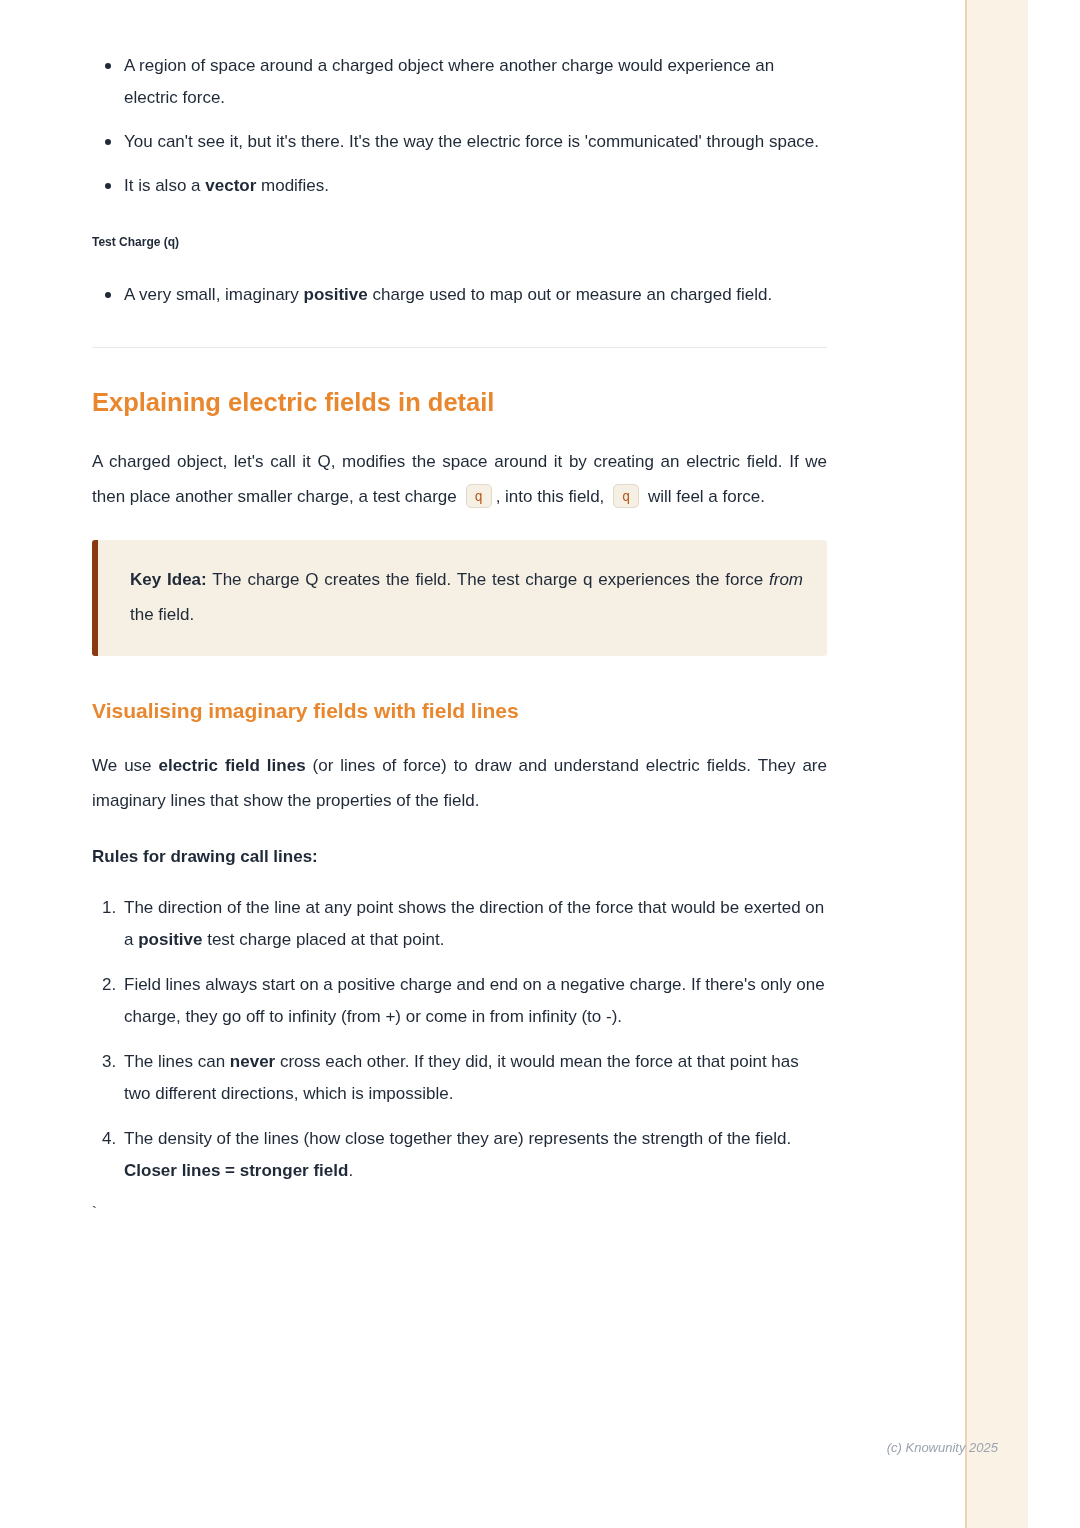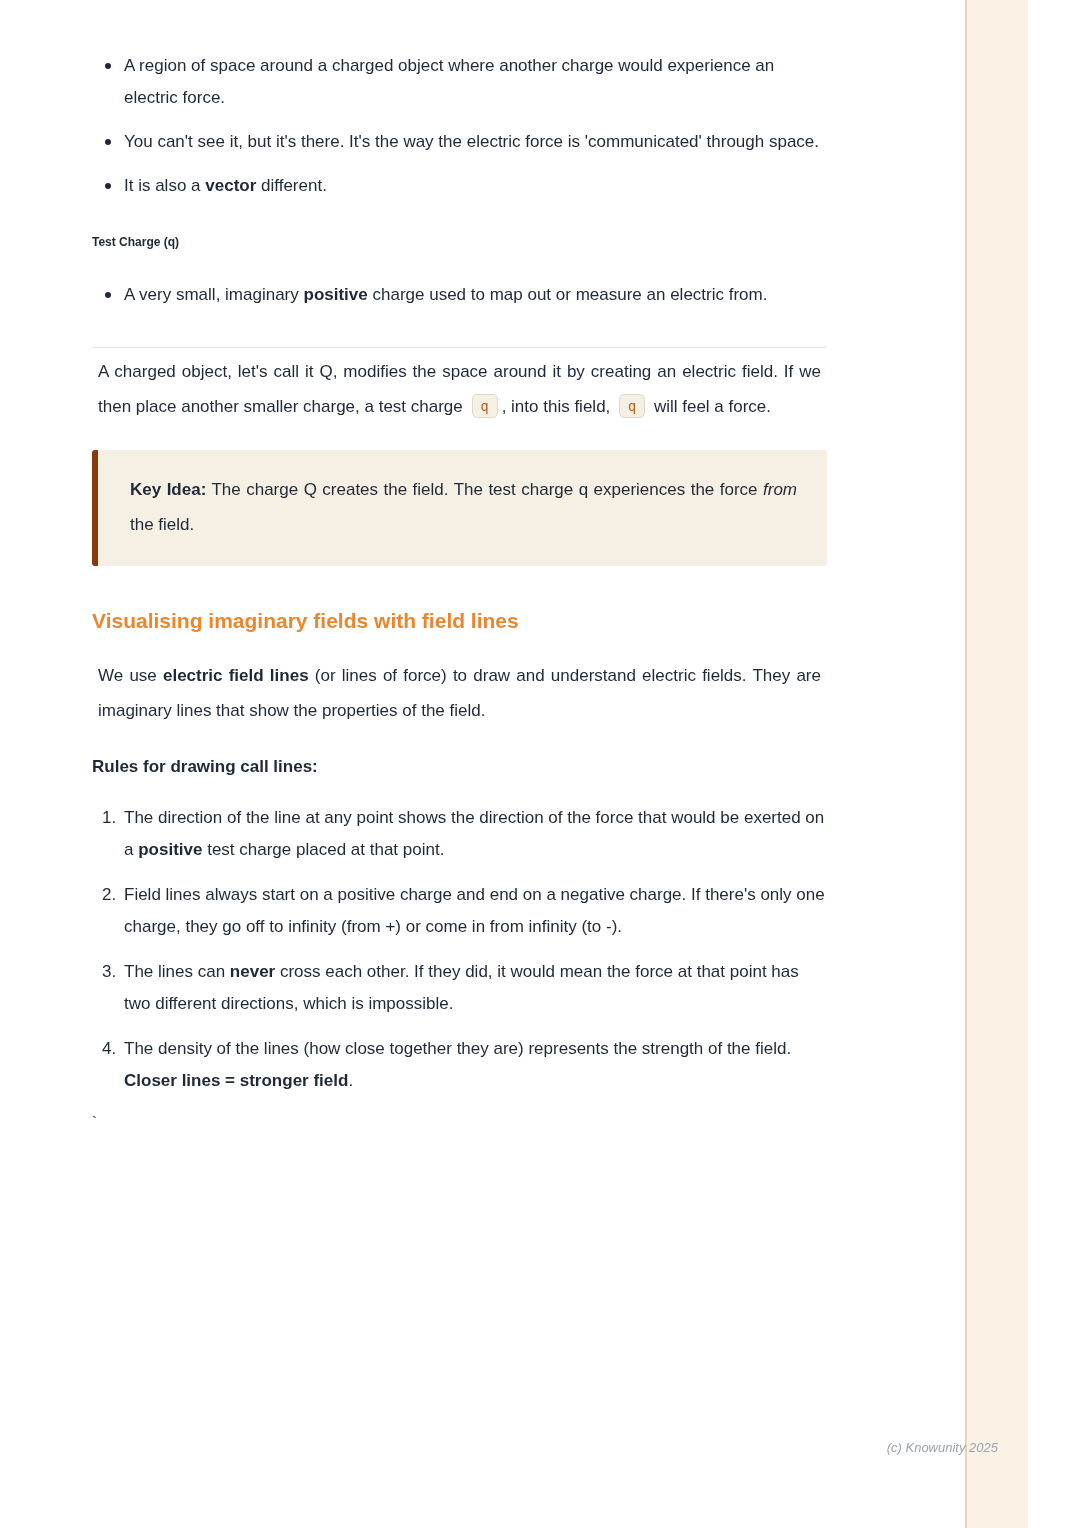--- a/index.html
+++ b/index.html
@@ -32,25 +32,25 @@
   ul.bullets{list-style:none;margin:0;padding:0;}
   ul.bullets>li{position:relative;padding-left:32px;margin-bottom:12px;}
   ul.bullets>li::before{
     content:"";position:absolute;left:13px;top:13px;width:6px;height:6px;
     border-radius:50%;background:var(--text);
   }
 
   h3.sub{font-size:12px;font-weight:700;margin:27px 0 24px;line-height:26px;}
   hr.divider{border:none;border-top:1px solid var(--divider);margin:36px 0 0;}
   h1.main{color:var(--accent);font-size:25.5px;font-weight:700;margin:36px 0 24px;line-height:36px;}
-  p.para{margin:6px;line-height:35px;text-align:justify;}
+  p.para{margin:0;line-height:35px;text-align:justify;}
   .callout{
     margin-top:26px;background:var(--callout_bg);
     border-left:6px solid var(--callout_border);border-radius:3px;
-    padding:22px 30px 24px 32px;
+    padding:22px 24px 24px 32px;
   }
   .callout p{margin:0;line-height:35px;text-align:justify;}
   h2.viz{color:var(--accent);font-size:21px;font-weight:700;margin:40px 0 0;line-height:29px;}
   p.after-viz{margin-top:23px;}
   p.rules-label{font-weight:700;font-size:17px;margin:27px 0 0;line-height:24px;}
   ol.rules{list-style:none;margin:23px 0 0;padding:0;}
   ol.rules>li{position:relative;padding-left:32px;margin-bottom:13px;}
   .rule-num{position:absolute;left:10px;}
   .inline-code{
     display:inline-block;background:var(--code_bg);border:1px solid var(--code_border);
@@ -73,34 +73,35 @@
   <div class="content">
 
     <ul class="bullets">
       <li>
         <span><span>A region of space around a charged object where another charge would experience an electric force.</span></span>
       </li>
       <li>
         <span><span>You can't see it, but it's there. It's the way the electric force is 'communicated' through space.</span></span>
       </li>
       <li>
-        <span><span>It is also a </span><span class="b">vector</span><span> different.</span></span>
+        <span><span>It is also a </span><span class="b">vector</span><span> modifies.</span></span>
       </li>
     </ul>
 
     <h3 class="sub">Test Charge (q)</h3>
 
     <ul class="bullets">
       <li>
-        <span><span>A very small, imaginary </span><span class="b">positive</span><span> charge used to map out or measure an electric from.</span></span>
+        <span><span>A very small, imaginary </span><span class="b">positive</span><span> charge used to map out or measure an charged field.</span></span>
       </li>
     </ul>
 
     <hr class="divider">
 
+    <h1 class="main">Explaining electric fields in detail</h1>
 
     <p class="para"><span>A charged object, let's call it Q, modifies the space around it by creating an electric field. If we then place another smaller charge, a test charge </span><span class="inline-code">q</span><span>, into this field, </span><span class="inline-code">q</span><span> will feel a force.</span></p>
 
     <div class="callout">
       <p><span class="b">Key Idea:</span><span> The charge Q creates the field. The test charge q experiences the force </span><span class="i">from</span><span> the field.</span></p>
     </div>
 
     <h2 class="viz">Visualising imaginary fields with field lines</h2>
 
     <p class="para after-viz"><span>We use </span><span class="b">electric field lines</span><span> (or lines of force) to draw and understand electric fields. They are imaginary lines that show the properties of the field.</span></p>

